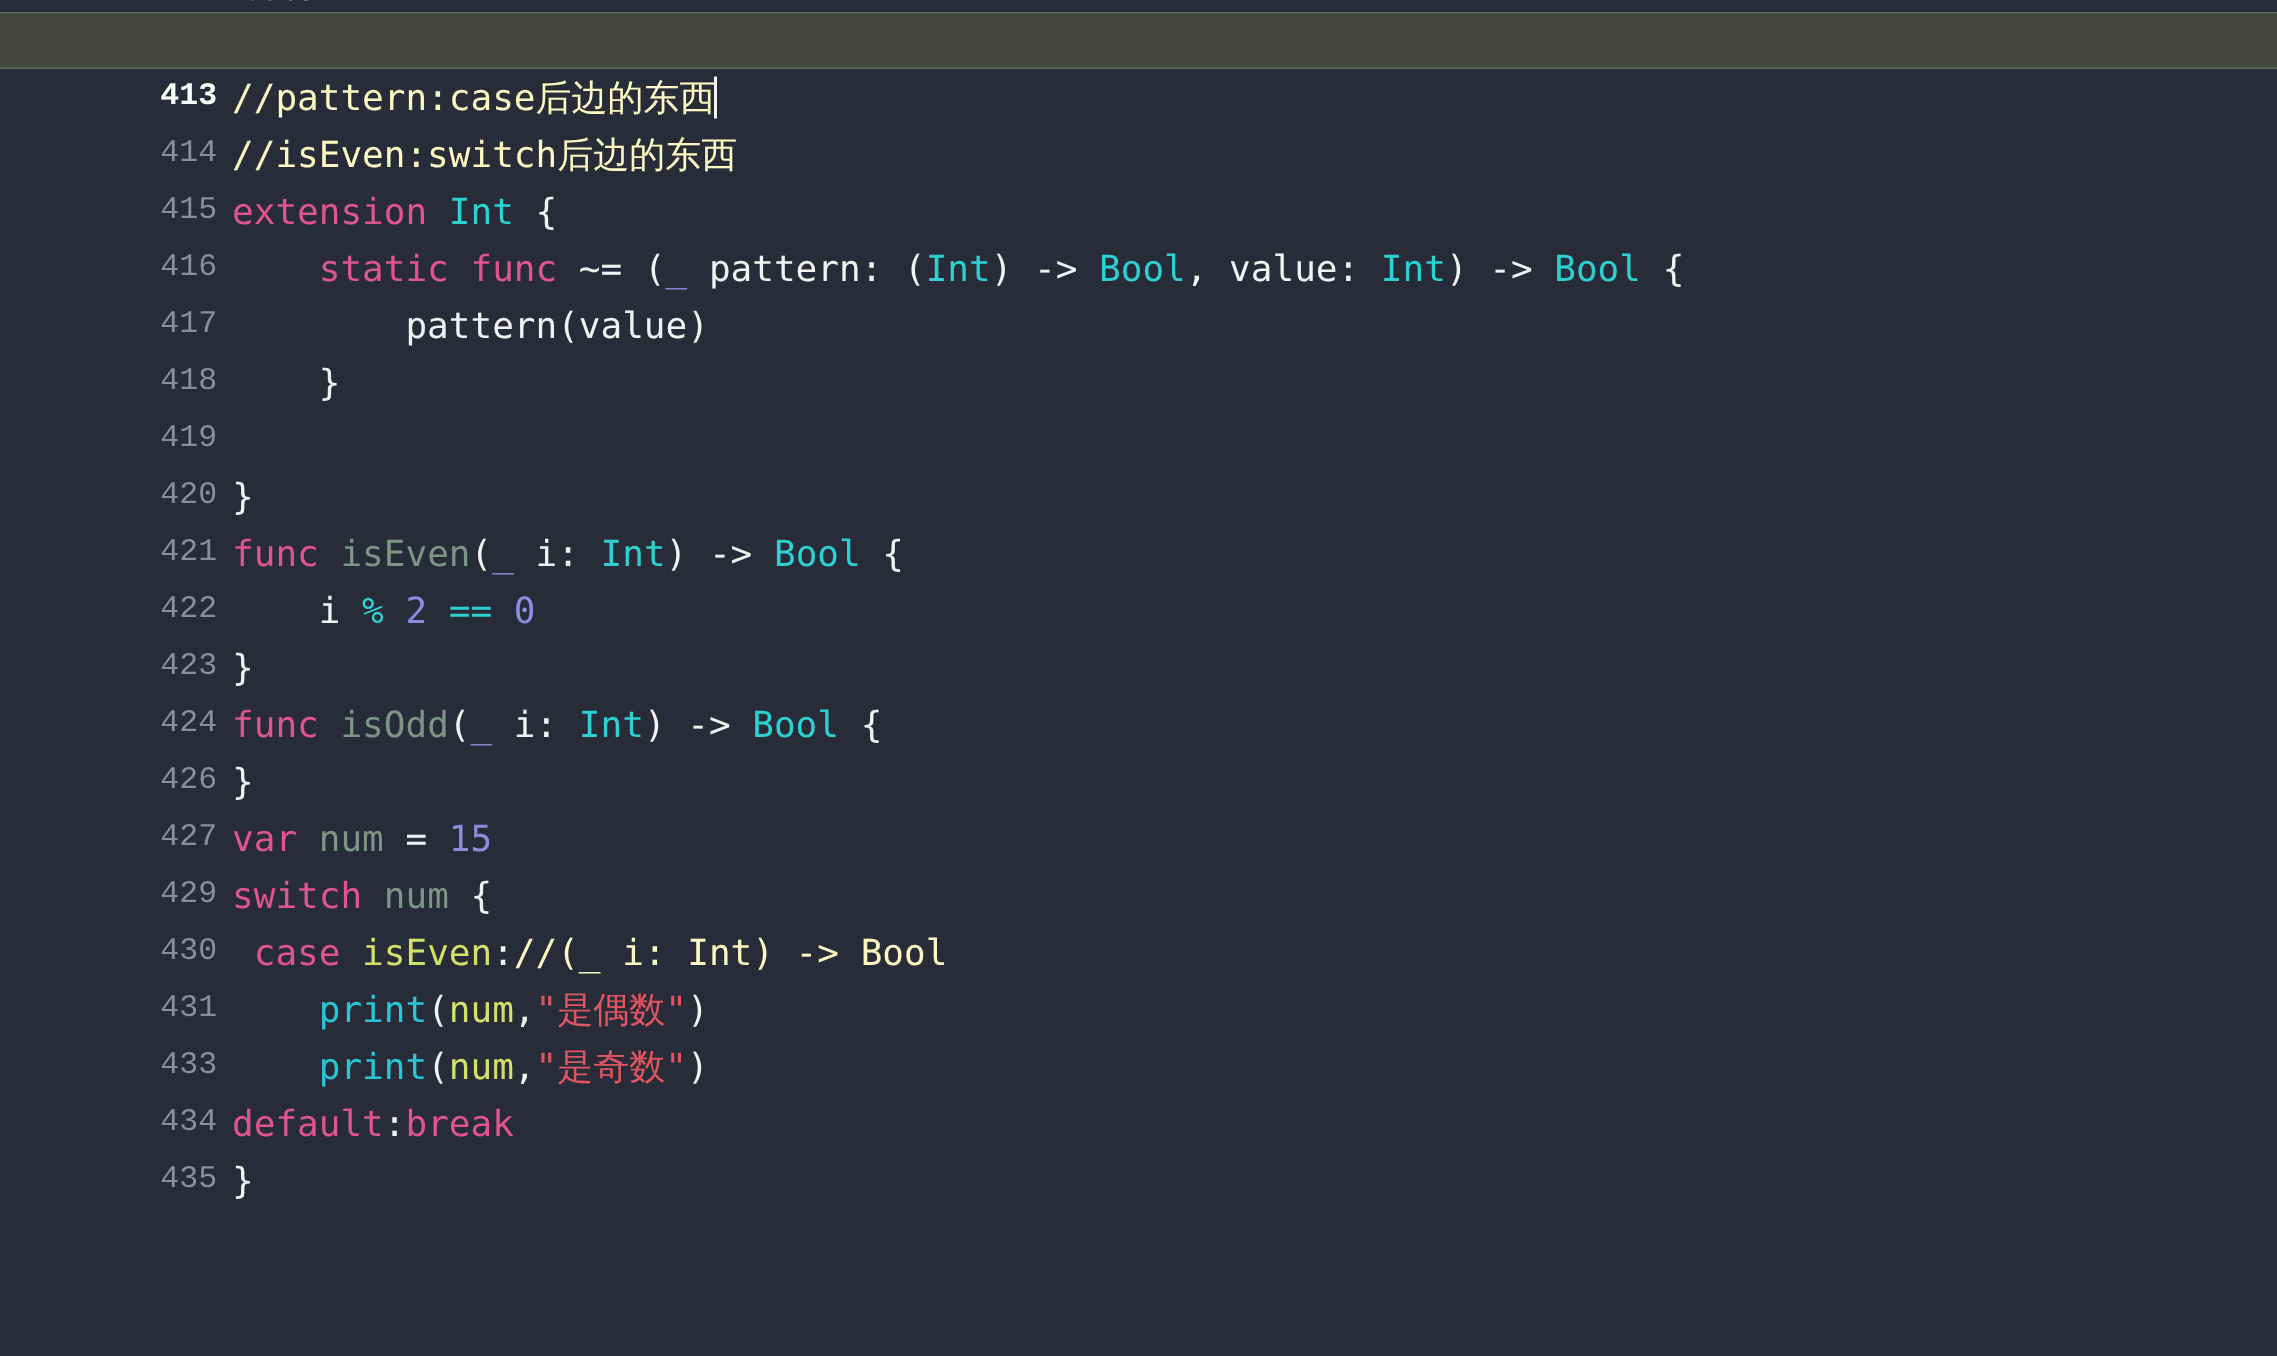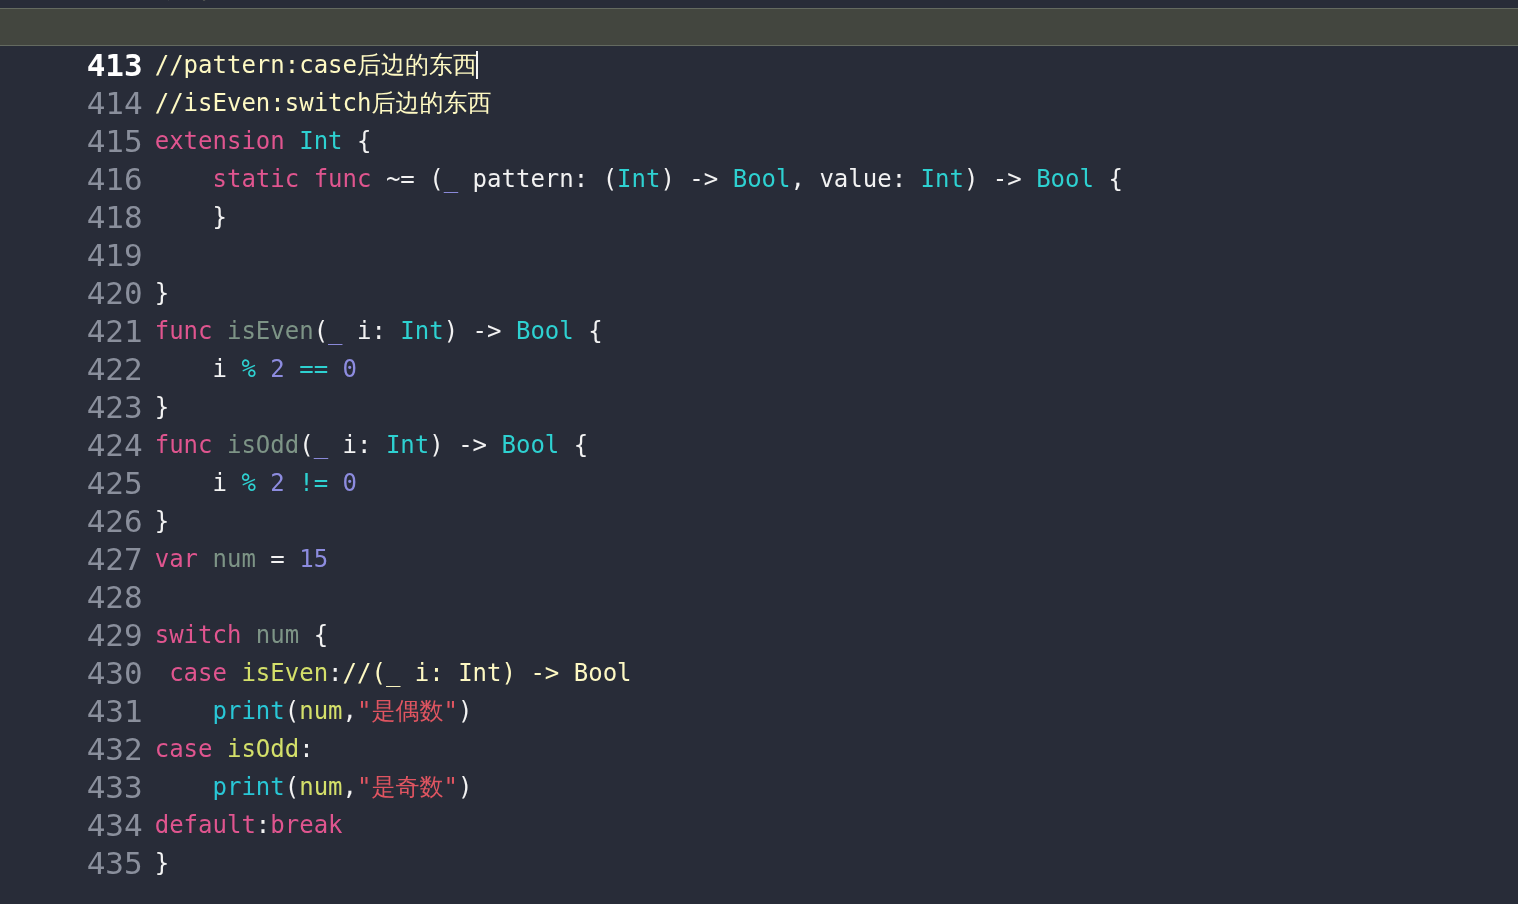--- a/index.html
+++ b/index.html
@@ -62,25 +62,26 @@
   }
   .line.active {
     background: #43463f;
     box-shadow: inset 0 1px 0 #646a60, inset 0 -1px 0 #646a60;
   }
 
   .gutter {
     display: inline-block;
     width: 58px;
     padding-right: 10px;
-    text-align: left;
+    text-align: right;
     color: #8a8f9c;
-    font-size: 31px;
+    font-size: 21px;
     vertical-align: top;
     user-select: none;
+    font-family: Liberation Mono, monospace;
   }
   .line.active .gutter {
     color: #ffffff;
     font-weight: bold;
   }
 
   .code {
     display: inline-block;
     vertical-align: top;
     color: #f2f2f2;
@@ -130,20 +131,23 @@
     </div>
 
     <div class="line">
       <span class="gutter">415</span><span class="code"><span class="kw">extension</span><span class="pl"> </span><span class="typ">Int</span><span class="pl"> {</span></span>
     </div>
 
     <div class="line">
       <span class="gutter">416</span><span class="code"><span class="pl">    </span><span class="kw">static</span><span class="pl"> </span><span class="kw">func</span><span class="pl"> ~= (</span><span class="und">_</span><span class="pl"> pattern: (</span><span class="typ">Int</span><span class="pl">) -&gt; </span><span class="typ">Bool</span><span class="pl">, value: </span><span class="typ">Int</span><span class="pl">) -&gt; </span><span class="typ">Bool</span><span class="pl"> {</span></span>
     </div>
 
+    <div class="line">
+      <span class="gutter">417</span><span class="code"><span class="pl">        pattern(value)</span></span>
+    </div>
 
     <div class="line">
       <span class="gutter">418</span><span class="code"><span class="pl">    }</span></span>
     </div>
 
     <div class="line">
       <span class="gutter">419</span><span class="code"><span class="pl"></span></span>
     </div>
 
     <div class="line">
@@ -159,51 +163,42 @@
     </div>
 
     <div class="line">
       <span class="gutter">423</span><span class="code"><span class="pl">}</span></span>
     </div>
 
     <div class="line">
       <span class="gutter">424</span><span class="code"><span class="kw">func</span><span class="pl"> </span><span class="fn">isOdd</span><span class="pl">(</span><span class="und">_</span><span class="pl"> i: </span><span class="typ">Int</span><span class="pl">) -&gt; </span><span class="typ">Bool</span><span class="pl"> {</span></span>
     </div>
 
-    <div class="line">
-      <span class="gutter">425</span><span class="code"><span class="pl">    i </span><span class="op">%</span><span class="pl"> </span><span class="num">2</span><span class="pl"> </span><span class="op">!=</span><span class="pl"> </span><span class="num">0</span></span>
-    </div>
 
     <div class="line">
       <span class="gutter">426</span><span class="code"><span class="pl">}</span></span>
     </div>
 
     <div class="line">
       <span class="gutter">427</span><span class="code"><span class="kw">var</span><span class="pl"> </span><span class="var">num</span><span class="pl"> = </span><span class="num">15</span></span>
     </div>
 
-    <div class="line">
-      <span class="gutter">428</span><span class="code"><span class="pl"></span></span>
-    </div>
 
     <div class="line">
       <span class="gutter">429</span><span class="code"><span class="kw">switch</span><span class="pl"> </span><span class="var">num</span><span class="pl"> {</span></span>
     </div>
 
     <div class="line">
       <span class="gutter">430</span><span class="code"><span class="pl"> </span><span class="kw">case</span><span class="pl"> </span><span class="lbl">isEven</span><span class="pl">:</span><span class="cmt">//(_ i: Int) -&gt; Bool</span></span>
     </div>
 
     <div class="line">
       <span class="gutter">431</span><span class="code"><span class="pl">    </span><span class="call">print</span><span class="pl">(</span><span class="lbl">num</span><span class="pl">,</span><span class="str">"是偶数"</span><span class="pl">)</span></span>
     </div>
 
-    <div class="line">
-      <span class="gutter">432</span><span class="code"><span class="kw">case</span><span class="pl"> </span><span class="lbl">isOdd</span><span class="pl">:</span></span>
-    </div>
 
     <div class="line">
       <span class="gutter">433</span><span class="code"><span class="pl">    </span><span class="call">print</span><span class="pl">(</span><span class="lbl">num</span><span class="pl">,</span><span class="str">"是奇数"</span><span class="pl">)</span></span>
     </div>
 
     <div class="line">
       <span class="gutter">434</span><span class="code"><span class="kw">default</span><span class="pl">:</span><span class="kw">break</span></span>
     </div>
 
     <div class="line">

